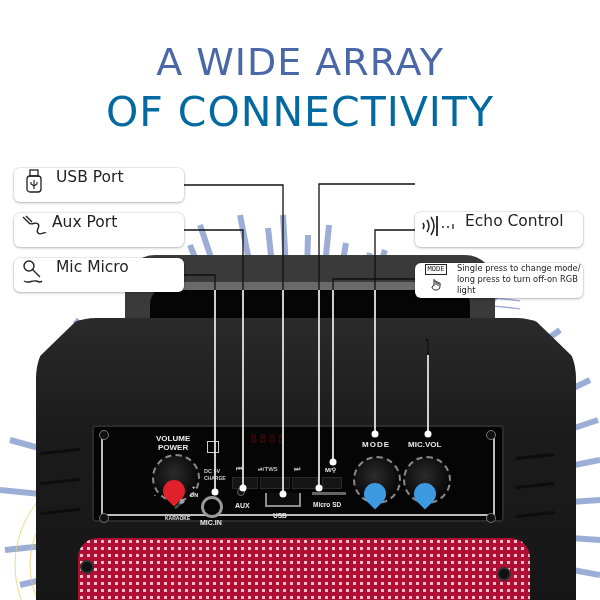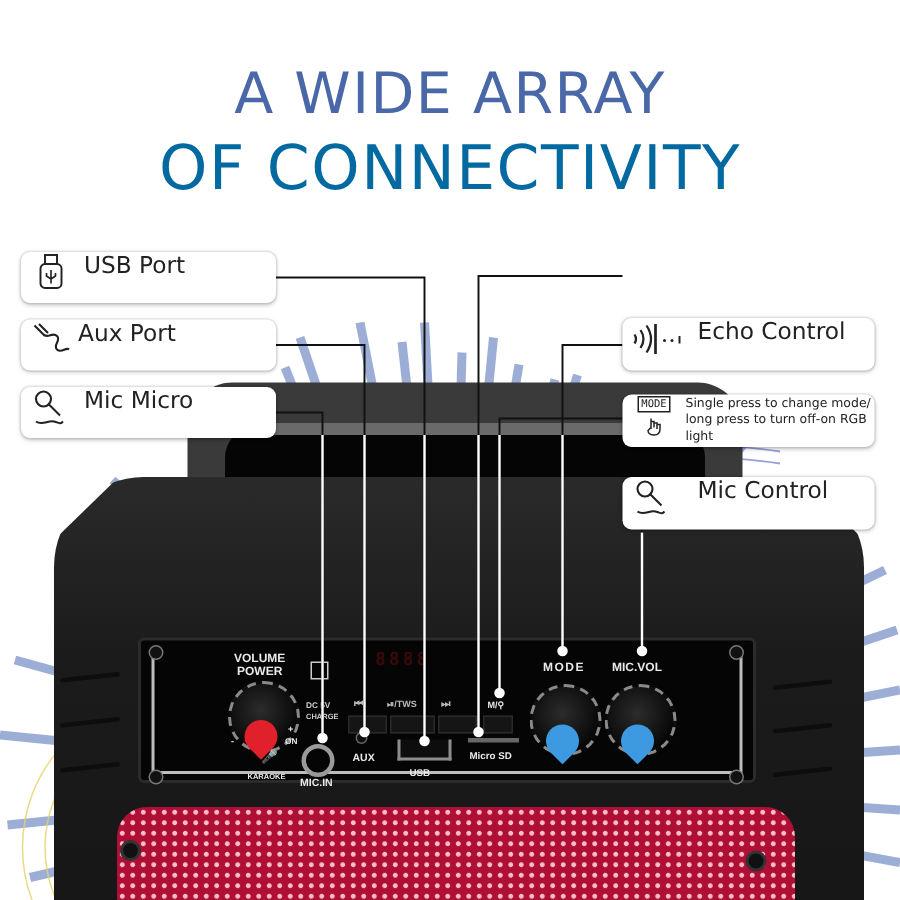--- a/index.html
+++ b/index.html
@@ -243,23 +243,14 @@
       <span style="font-size:7px;border:1px solid #222;padding:0 2px;font-family:'DejaVu Sans Mono',monospace;color:#222;line-height:9px;">MODE</span>
       <svg width="16" height="16" viewBox="0 0 16 16">
           <path d="M6 4v7M6 6h2v4M8 7h2v4M10 8h2v3c0 3-2 4-4 4s-4-1-4-3l2-2" fill="none" stroke="#222" stroke-width="1"></path>
         </svg>
     </span>
     <span class="small">
       <span style="display:block">Single press to change mode/</span>
       <span style="display:block">long press to turn off-on RGB light</span>
     </span>
   </div>
-  <div class="label" style="left:415px;top:318px;width:168px;height:35px;">
-    <span class="icon">
-      <svg width="26" height="26" viewBox="0 0 26 26">
-          <circle cx="8" cy="7" r="5" fill="none" stroke="#222" stroke-width="1.4"></circle>
-          <path d="M11 10l8 8M3 22c4 3 8-1 12 0s4 2 6 0" fill="none" stroke="#222" stroke-width="1.4"></path>
-        </svg>
-    </span>
-    <span class="txt" style="margin-left:16px">Mic Control</span>
-  </div>
 
 </div>
 
 </body></html>

